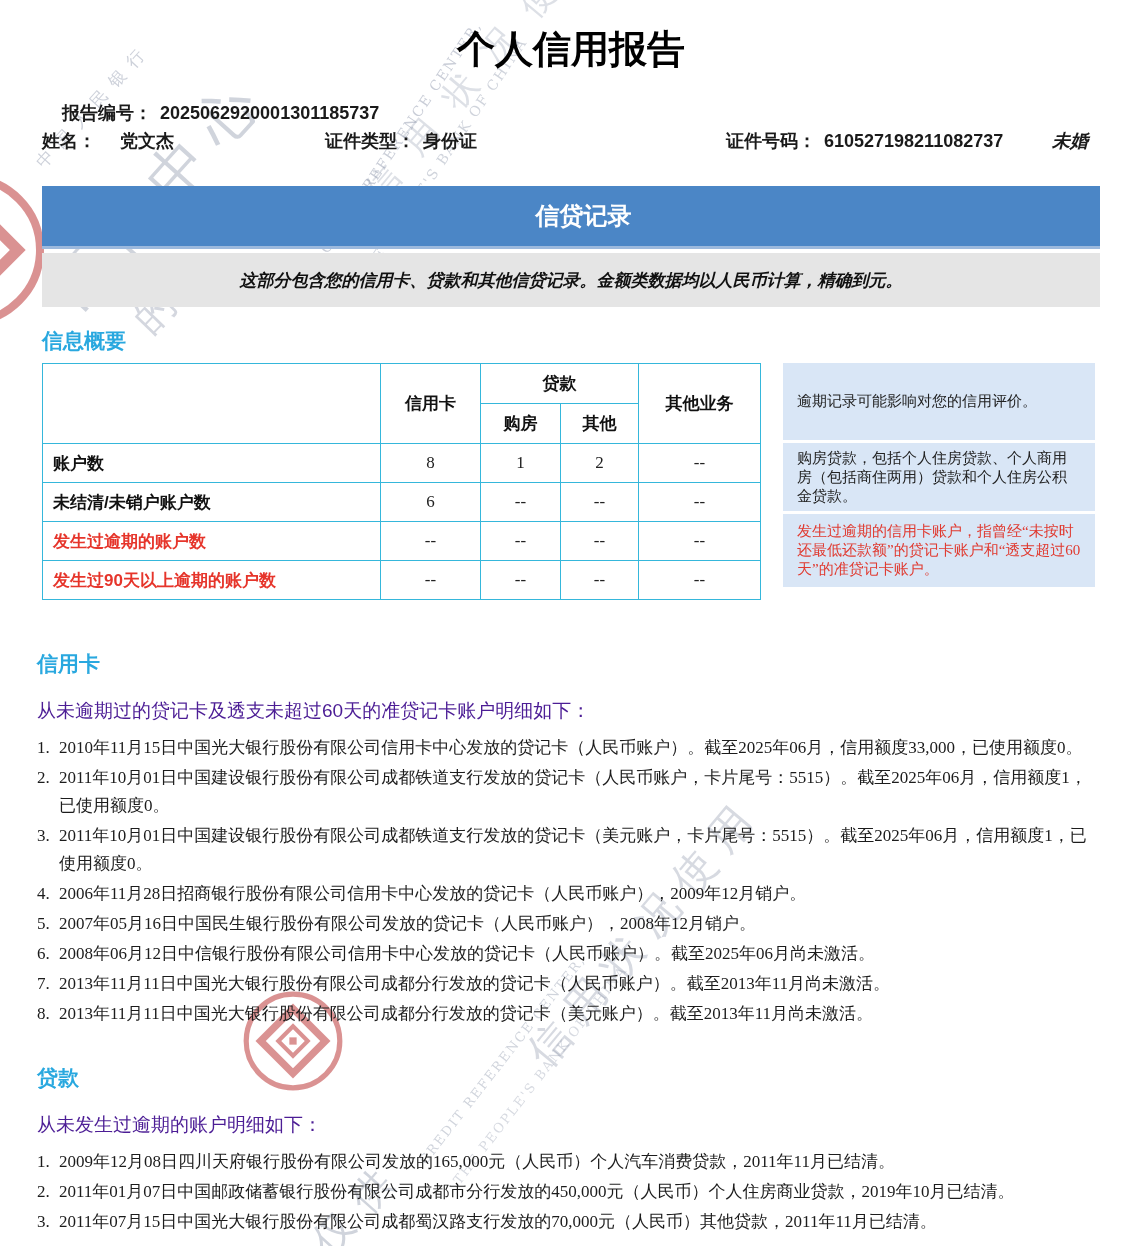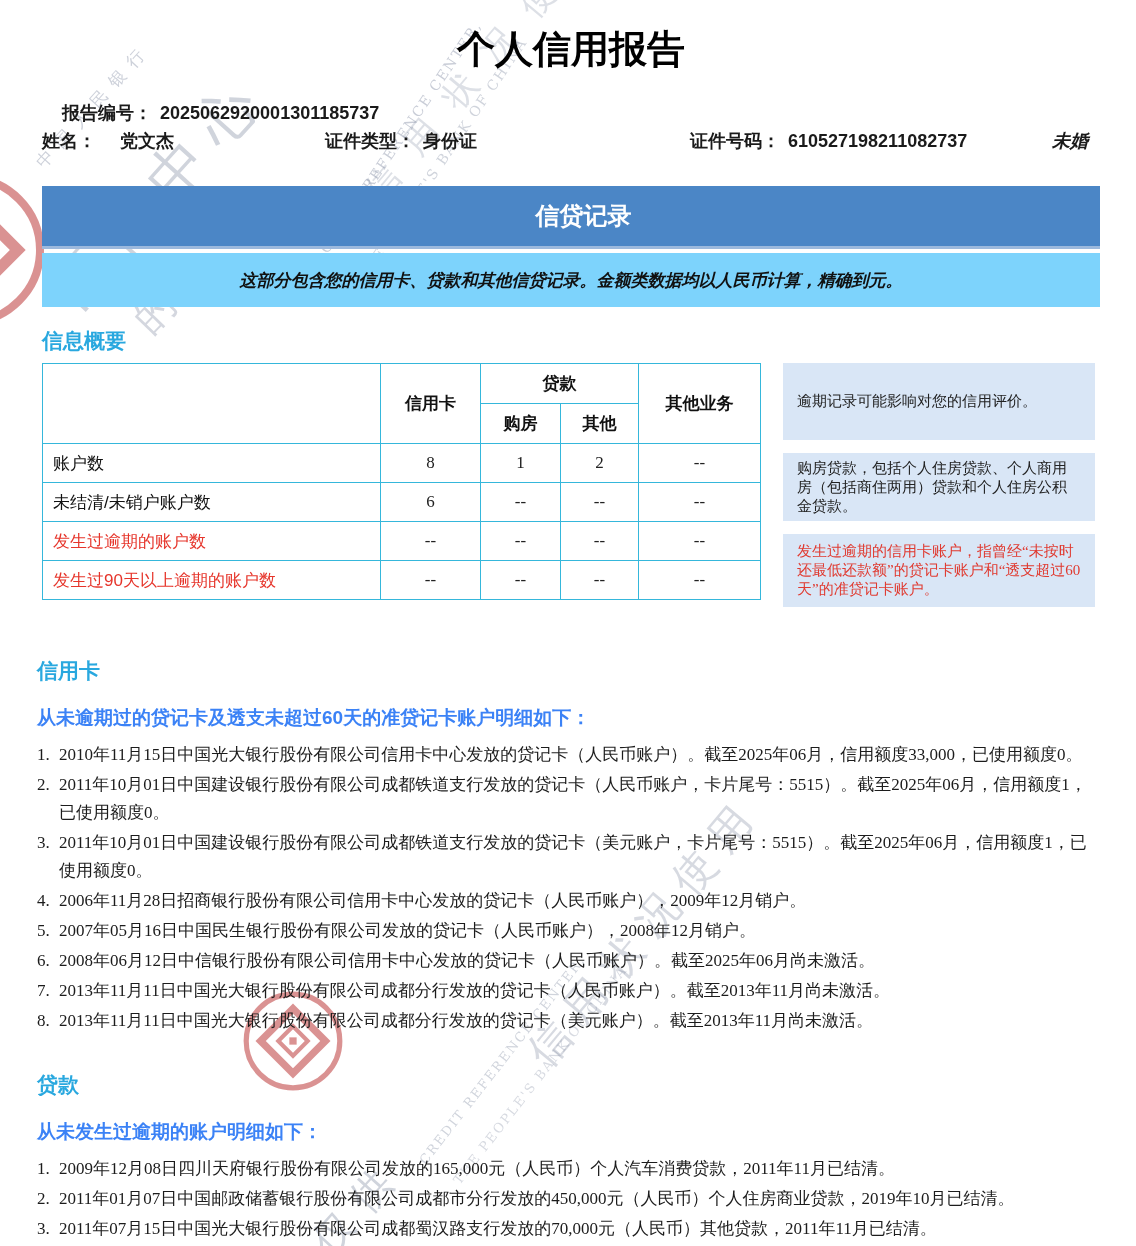--- a/index.html
+++ b/index.html
@@ -17,55 +17,55 @@
 
   
   .content { position:relative; z-index:1; padding:14px 36px 0 42px; }
 
   .title { text-align:center; font-size:38px; font-weight:bold; margin:10px 0 26px 0; color:#000; }
 
   .info-row1 { display:flex; justify-content:flex-start; font-size:18px; font-weight:bold; padding-right:8px;margin-left:20px; }
   .info-row2 { position:relative; height:27px; margin-top:4px; font-size:18px; font-weight:bold; }
   .info-row2 .g-name { position:absolute; left:0;font-family:Liberation Serif, serif; }
   .info-row2 .g-idtype { position:absolute; left:283px; }
-  .info-row2 .g-idno { position:absolute; left:648px; }
+  .info-row2 .g-idno { position:absolute; left:684px; }
   .info-row2 .g-marital { position:absolute; right:12px;font-style:italic; }
   .val-gap { margin-left:24px; }
   .val-sm { margin-left:8px; }
 
   .banner { margin-top:30px; height:60px; background:#4B86C6; color:#fff;
             display:flex; align-items:center; justify-content:center;
             font-size:24px; font-weight:bold; border-bottom:3px solid #9cb9dd;padding-left:25px; }
-  .desc-box { margin-top:4px; height:54px; background:#7dd3fc;
+  .desc-box { margin-top:4px; height:54px; background:#e5e5e5;
               display:flex; align-items:center; justify-content:center;
               font-size:17px; font-weight:bold; font-style:italic; color:#111; }
 
   .sec-heading { color:#29A8DF; font-size:21px; font-weight:bold; margin:20px 0 8px 0; }
   .sec-heading.cc { margin-top:50px; margin-left:-5px; }
   .sec-heading.loan { margin-top:36px; margin-left:-5px; }
 
   
   .summary-wrap { display:flex; align-items:flex-start; }
   table.summary { border-collapse:collapse; width:718px; table-layout:fixed; background:#fff; }
   table.summary th, table.summary td { border:1px solid #35B7DB; padding:0; }
   table.summary th { font-size:17px; font-weight:bold; text-align:center; height:39px; color:#111; }
-  table.summary td.lbl { font-size:17px; font-weight:normal; text-align:left; padding-left:10px; height:38px; color:#111; }
+  table.summary td.lbl { font-size:17px; font-weight:bold; text-align:left; padding-left:10px; height:38px; color:#111; }
   table.summary td.val { font-family:"Liberation Serif","DejaVu Serif",serif; font-size:17px; text-align:center; height:38px; color:#222; }
   table.summary tr.red td.lbl { color:#E6352B; }
   col.c0{width:338px} col.c1{width:100px} col.c2{width:80px} col.c3{width:78px} col.c4{width:122px}
 
-  .notes { width:312px; margin-left:22px; display:flex; flex-direction:column; gap:13px; }
+  .notes { width:312px; margin-left:22px; display:flex; flex-direction:column; gap:3px; }
   .note { box-sizing:border-box; background:#D9E6F6; padding:8px 14px;
           font-family:"Liberation Serif","DejaVu Serif",serif; font-size:15px; line-height:19px;
           display:flex; align-items:center; color:#222; }
   .note.n0 { height:77px; }
   .note.n1 { height:68px; }
   .note.n2 { height:73px; color:#E03A30; }
 
-  .subhead { font-size:19px; font-weight:bold; margin:20px 0 10px -5px; color:#3b82f6; }
+  .subhead { font-size:19px; font-weight:normal; margin:20px 0 10px -5px; color:#4c1d95; }
   ol.items { list-style:none; margin:0 0 0 -5px; padding:0; counter-reset:n;
              font-family:"Liberation Serif","DejaVu Serif",serif; font-size:17px; color:#1c1c1c; }
   ol.items li { counter-increment:n; position:relative; padding-left:22px; line-height:28px; margin-bottom:2px; }
   ol.items li::before { content:counter(n) "."; position:absolute; left:0; }
 </style>
 </head>
 <body>
 
 <div class="page">
 

